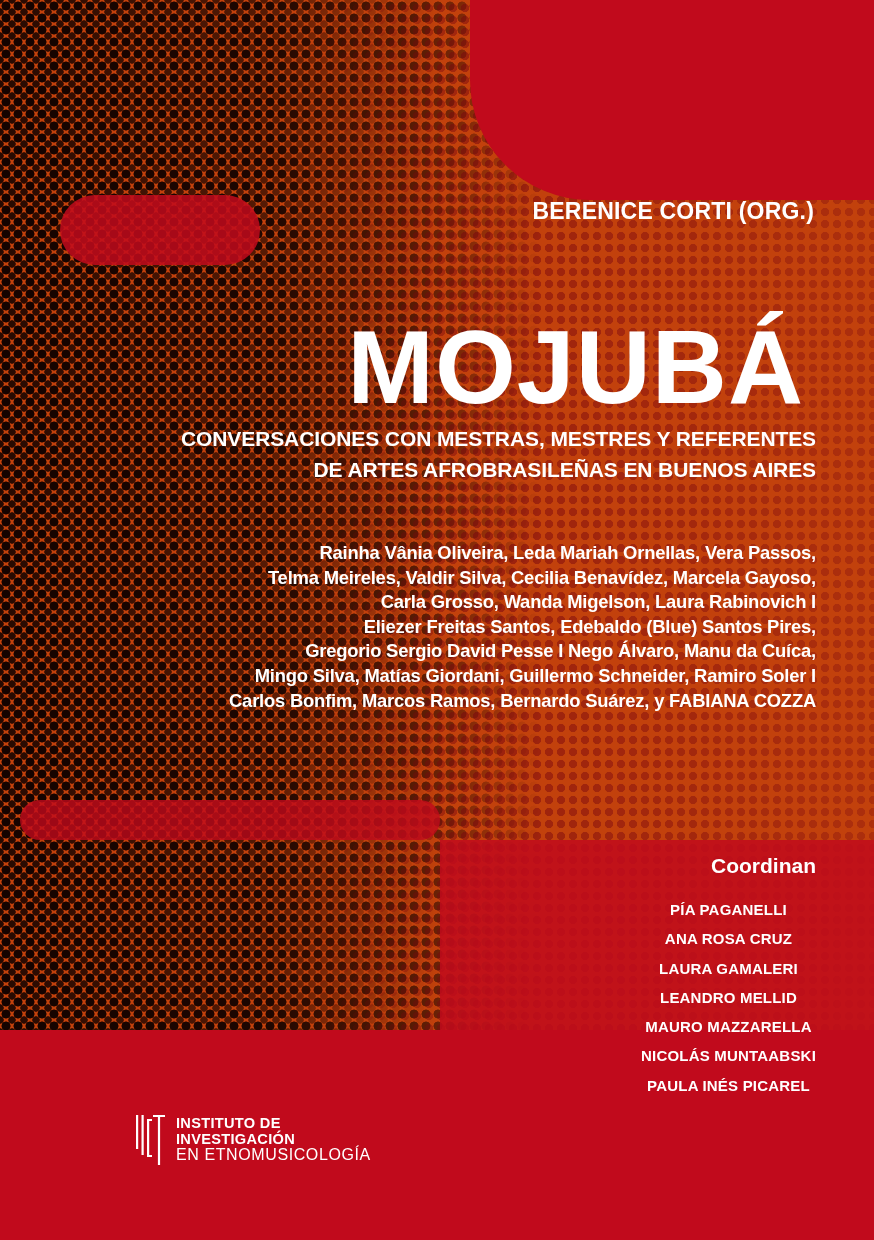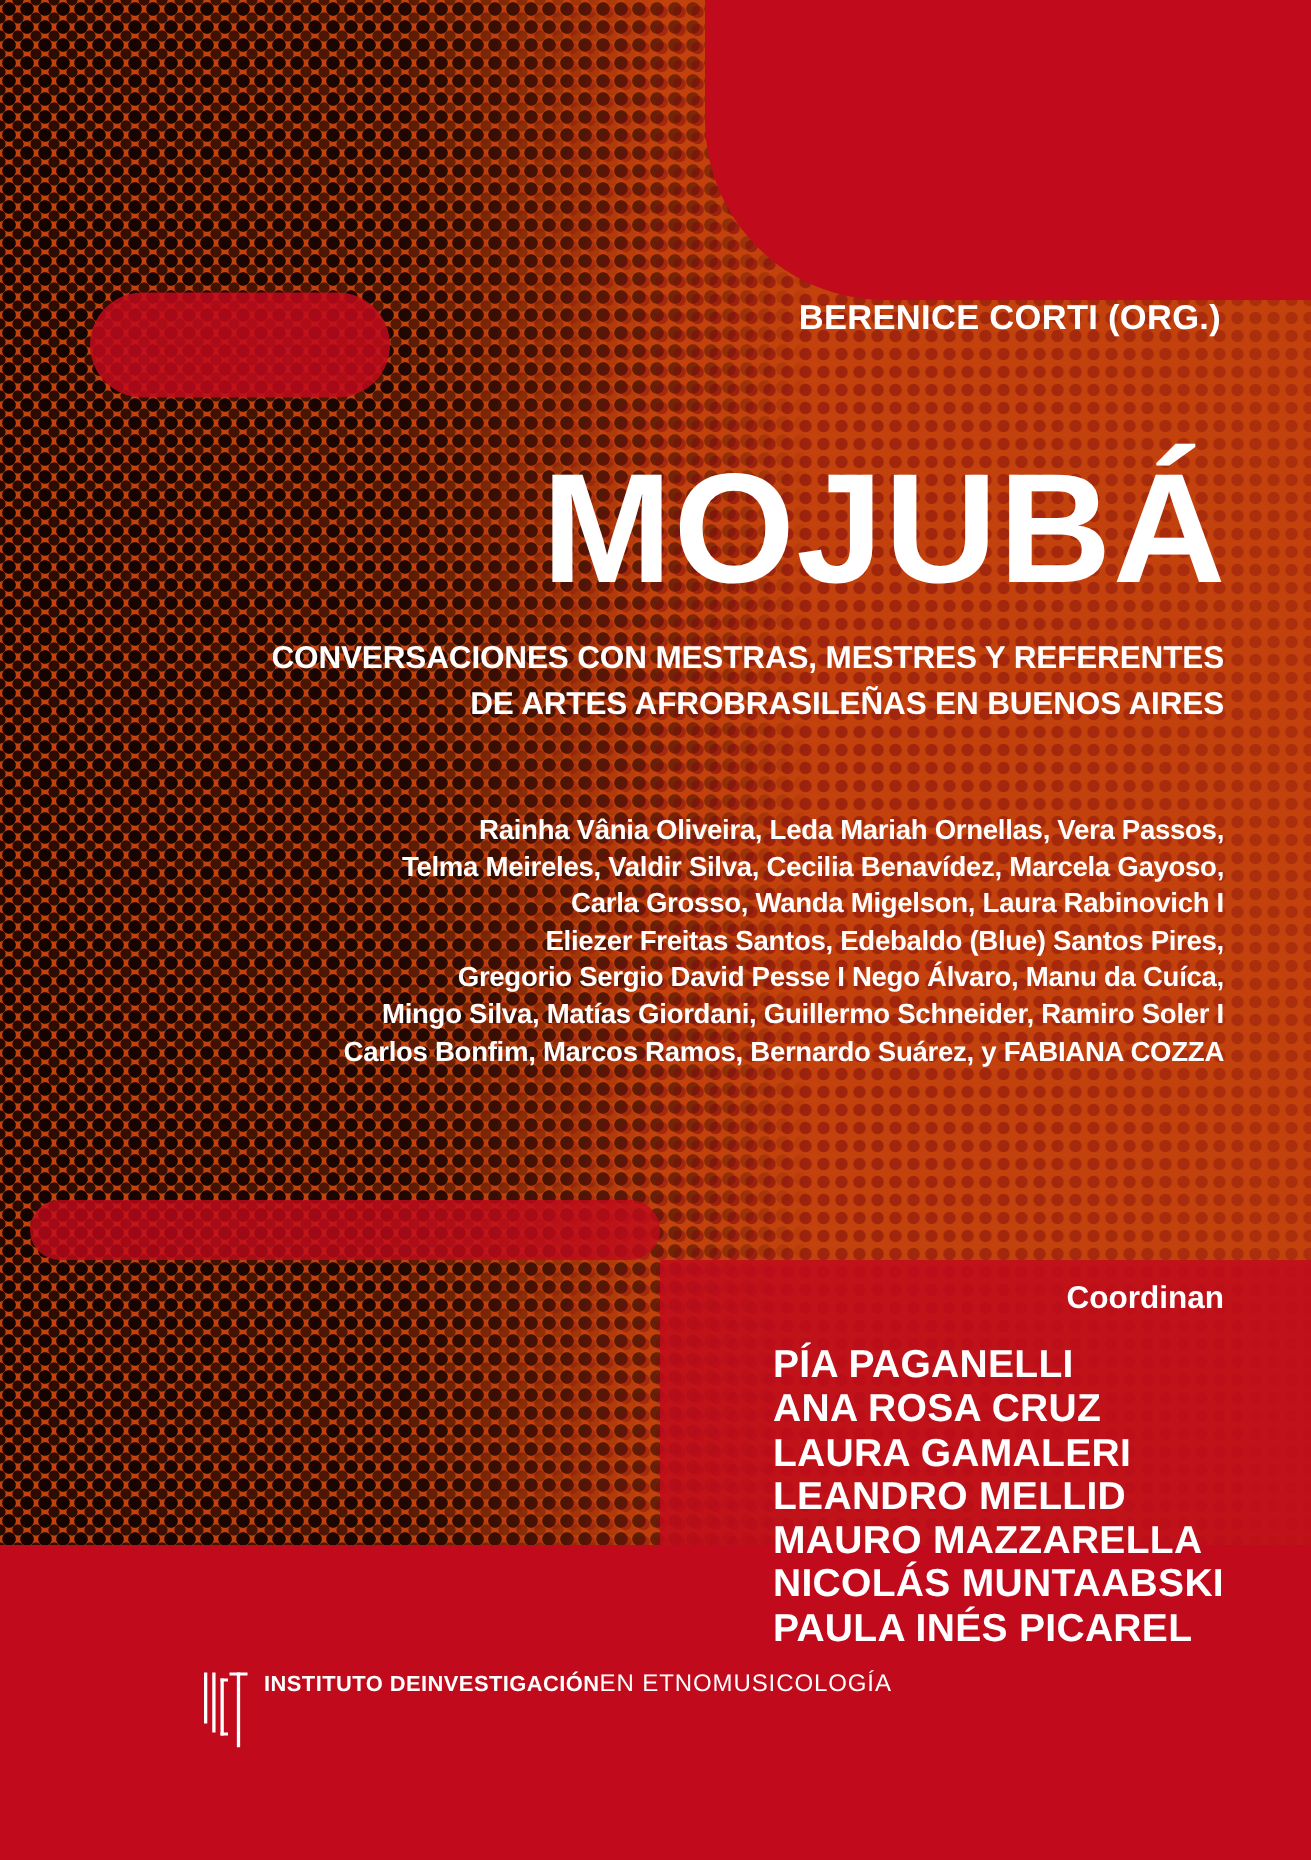--- a/index.html
+++ b/index.html
@@ -70,21 +70,21 @@
       font-weight: bold;
       font-size: 23px;
       line-height: 29px;
       letter-spacing: 0.2px;
     }
 
     .title {
       position: absolute;
       right: 56px;
       top: 298px;
-      margin: 0;
+      margin: 14px;
       font-weight: bold;
       font-size: 104px;
       line-height: 110px;
       letter-spacing: 1px;
       text-align: right;
     }
 
     .subtitle {
       position: absolute;
       right: 58px;
@@ -116,43 +116,43 @@
       font-weight: bold;
       font-size: 21px;
       line-height: 26px;
       text-align: right;
     }
 
     .coordinators {
       position: absolute;
       right: 58px;
       top: 895px;
-      text-align: left;
-      font-weight: bold;
-      font-size: 26px;
+      text-align: center;
+      font-weight: bold;
+      font-size: 15px;
       line-height: 29.3px;
       letter-spacing: 0.2px;
     }
 
     .logo {
       position: absolute;
       left: 136px;
       top: 1113px;
       display: flex;
       align-items: flex-start;
       gap: 10px;
     }
     .logo-mark {
       width: 30px;
       height: 52px;
       display: block;
     }
     .logo-text {
       display: flex;
-      flex-direction: row;
+      flex-direction: column;
       padding-top: 2px;
     }
     .logo-line1, .logo-line2 {
       font-weight: bold;
       font-size: 14.6px;
       line-height: 16px;
       letter-spacing: 0.3px;
     }
     .logo-line3 {
       font-size: 16px;

